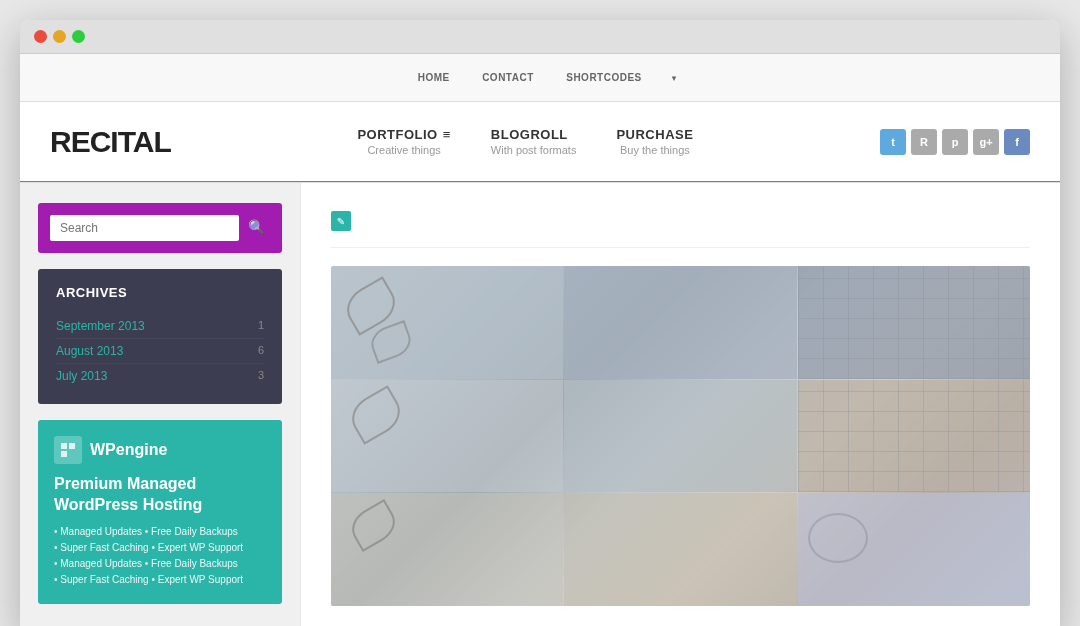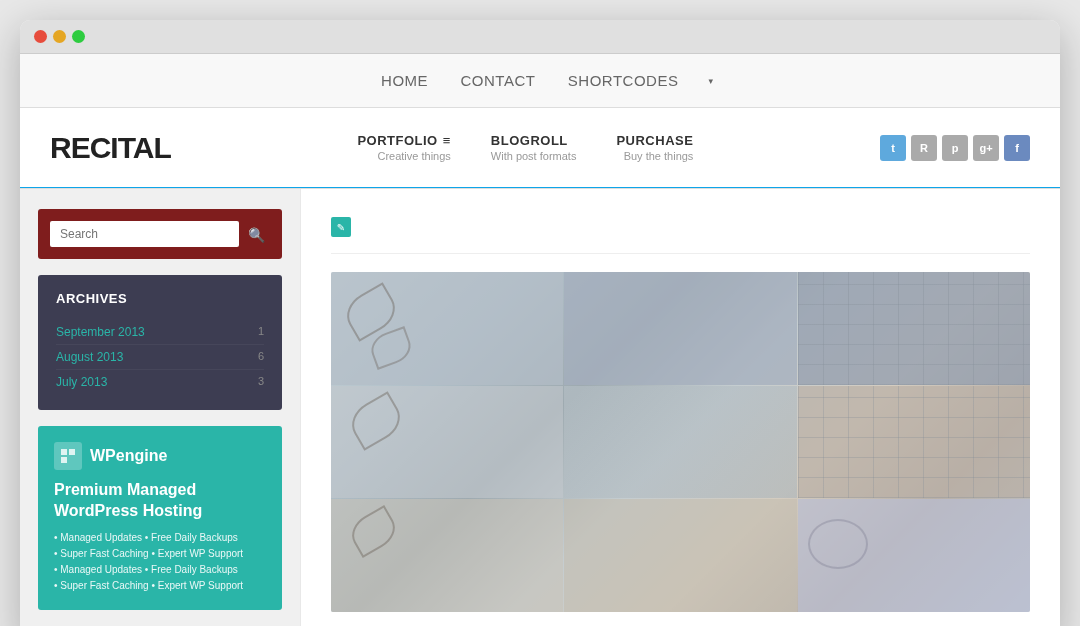--- a/index.html
+++ b/index.html
@@ -46,26 +46,27 @@
 
     
     .top-nav {
       background: #f8f8f8;
       border-bottom: 1px solid #ddd;
       text-align: center;
       padding: 10px 0;
     }
 
     .top-nav a {
-      font-size: 15px;
+      font-size: 10px;
       color: #666;
       text-decoration: none;
       margin: 8px 14px;
       letter-spacing: 0.5px;
       text-transform: uppercase;
+      font-weight: bold;
     }
 
     .shortcodes-nav {
       display: inline-flex;
       align-items: center;
       gap: 16px;
     }
 
     
     .site-header {
@@ -86,21 +87,21 @@
     }
 
     .main-nav {
       display: flex;
       gap: 40px;
       align-items: flex-start;
       padding: 20px 0;
     }
 
     .nav-item {
-      text-align: right;
+      text-align: center;
     }
 
     .nav-item-title {
       font-size: 13px;
       font-weight: 700;
       color: #333;
       text-transform: uppercase;
       letter-spacing: 0.5px;
       display: flex;
       align-items: center;
@@ -144,26 +145,26 @@
     }
 
     
     .sidebar {
       width: 280px;
       flex-shrink: 0;
       padding: 20px 18px;
     }
 
     .search-box {
-      background: #7f1d1d;
+      background: #a21caf;
       padding: 12px;
       border-radius: 3px;
       margin-bottom: 16px;
       display: flex;
-      align-items: flex-end;
+      align-items: flex-start;
     }
 
     .search-input {
       flex: 1;
       border: none;
       background: #fff;
       padding: 6px 10px;
       font-size: 12px;
       color: #999;
       outline: none;

